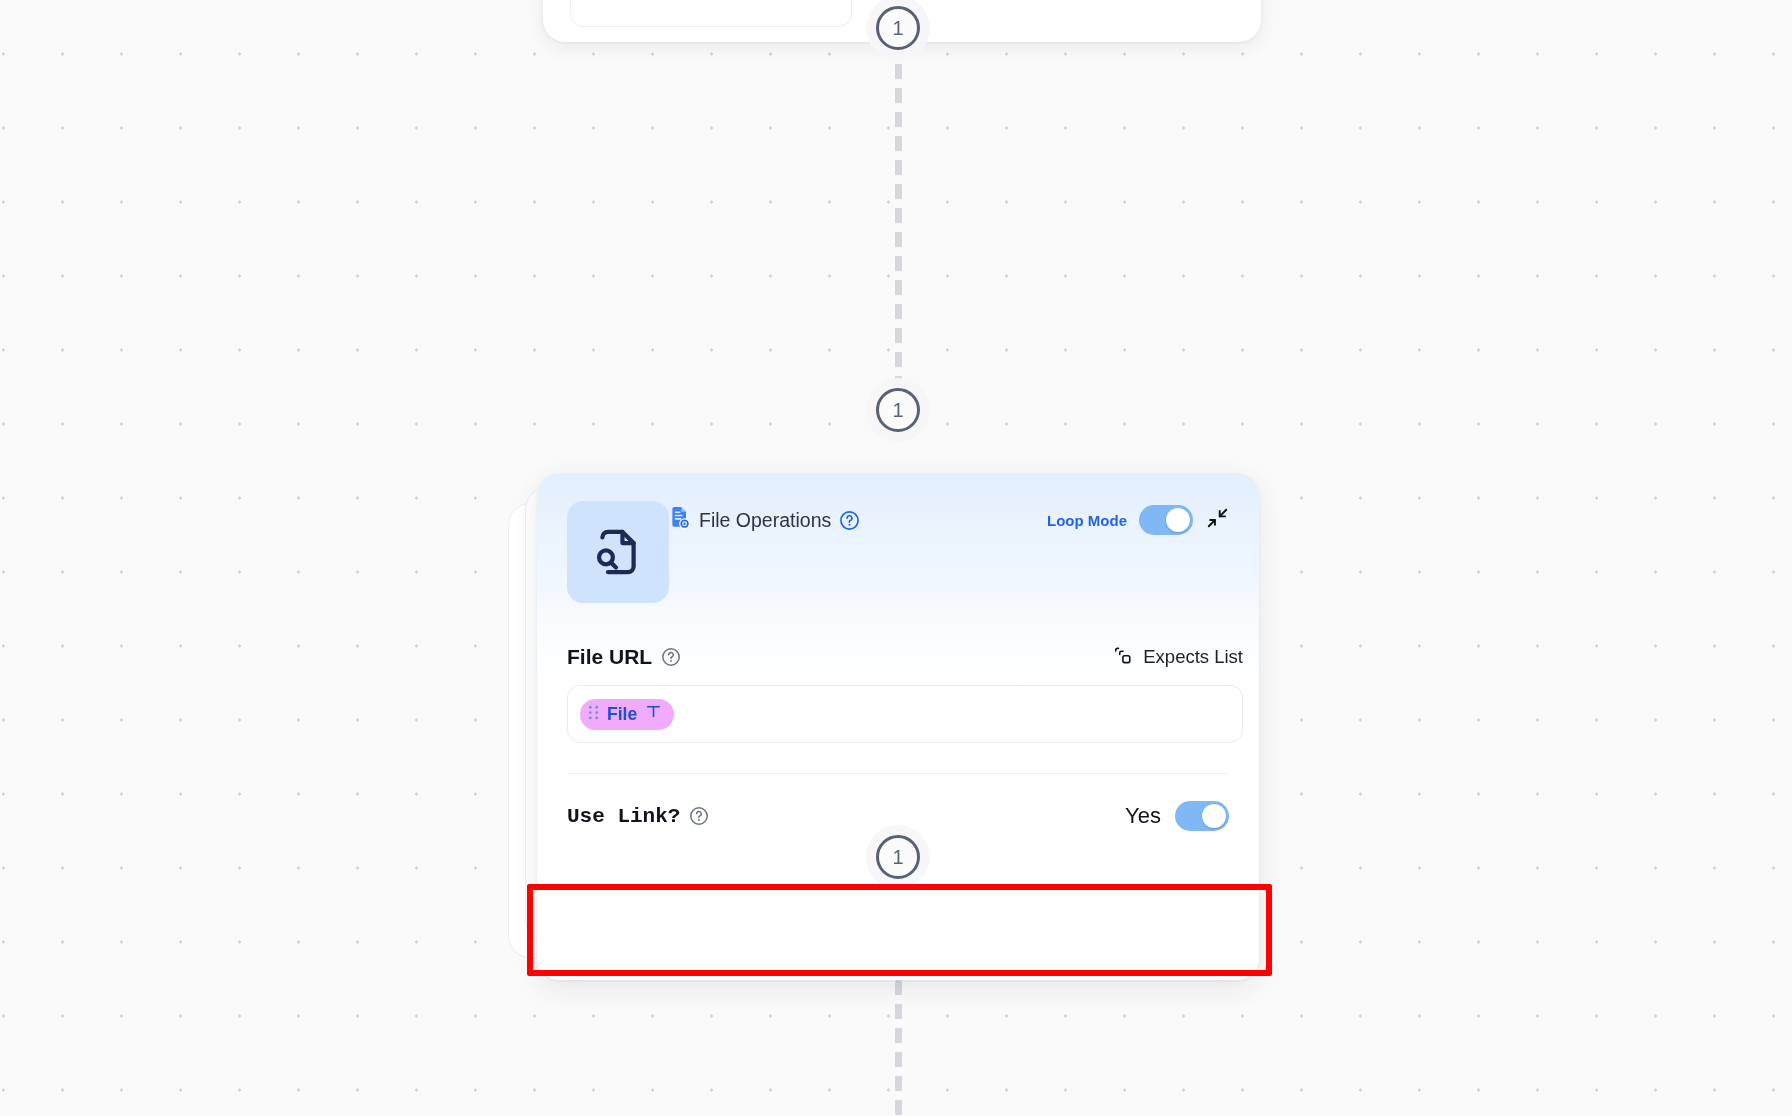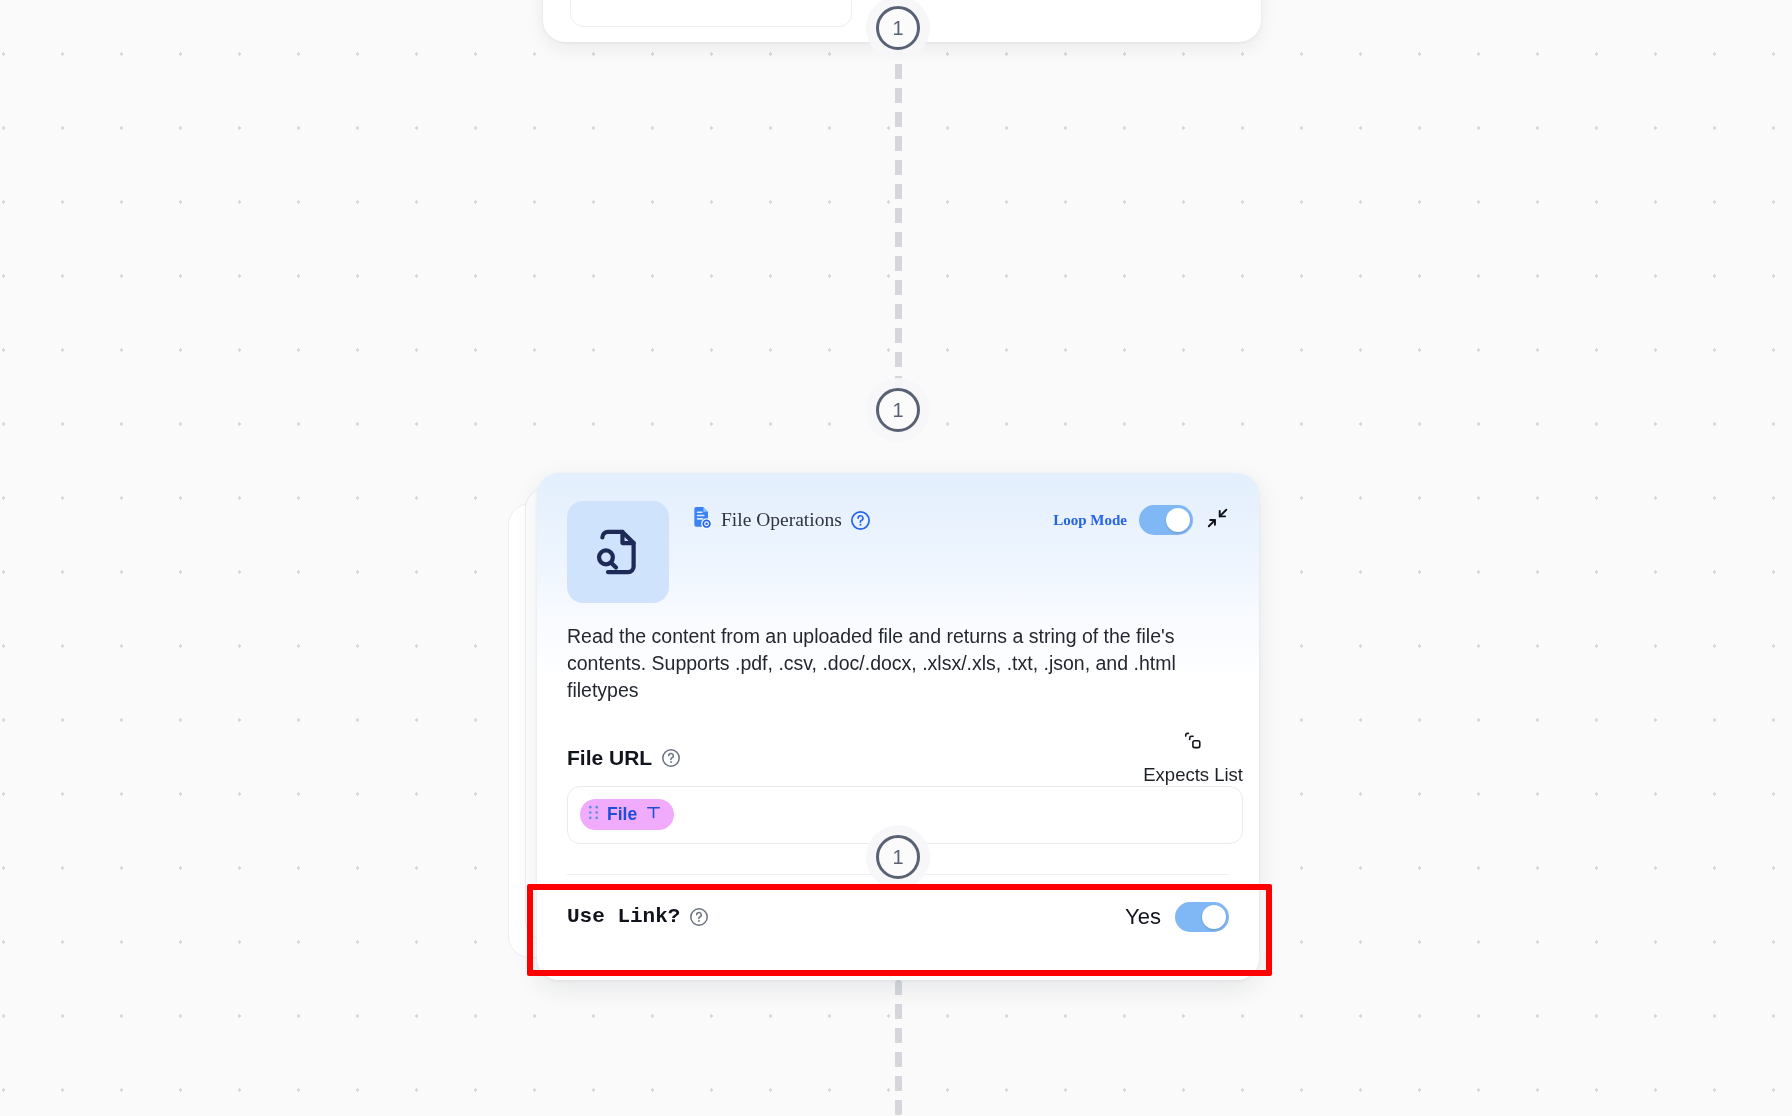--- a/index.html
+++ b/index.html
@@ -111,22 +111,20 @@
     border-radius: 22px;
     box-shadow: 0 8px 26px rgba(24,33,57,0.09), 0 1px 3px rgba(24,33,57,0.06);
     z-index: 20;
     overflow: hidden;
   }
 
   
   #node-header {
     display: flex;
     padding: 28px 30px 0 30px;
-    gap: 22px;
-    font-family: Liberation Serif, serif;
   }
   #node-icon-box {
     width: 102px;
     height: 102px;
     border-radius: 16px;
     background: #cfe3fd;
     display: flex;
     align-items: center;
     justify-content: center;
     flex: 0 0 auto;
@@ -185,21 +183,20 @@
   #field-label {
     font-size: 21px;
     font-weight: bold;
     color: #11141c;
   }
   #expects-list-group {
     margin-left: auto;
     display: flex;
     align-items: center;
     gap: 9px;
-    flex-direction: column;
   }
   #expects-list-label {
     font-size: 18.5px;
     color: #1d2027;
   }
 
   #field-input-box {
     margin-top: 14px;
     height: 58px;
     border: 1px solid #e9ebf0;
@@ -366,21 +363,20 @@
                 <path d="M3.5 18.5l5.6-5.6"></path>
                 <path d="M9.1 17.2v-4.3H4.8"></path>
               </svg>
             </span>
           </div>
         </div>
 
       </div>
     </div>
 
-    <div id="node-description">Read the content from an uploaded file and returns a string of the file's contents. Supports .pdf, .csv, .doc/.docx, .xlsx/.xls, .txt, .json, and .html filetypes</div>
 
     <div id="field-section">
 
       <div class="field-label-row">
         <span id="field-label">File URL</span>
         <span class="help-icon" style="margin-left:9px">
           <svg width="20" height="20" viewBox="0 0 20 20" fill="none" stroke="#6b7280" stroke-width="1.5">
             <circle cx="10" cy="10" r="8.2"></circle>
             <path d="M7.7 7.8a2.3 2.3 0 1 1 2.9 2.2c-.5.2-.7.6-.7 1.1v.4" stroke-linecap="round"></path>
             <circle cx="10" cy="14" r="0.9" fill="#6b7280" stroke="none"></circle>

